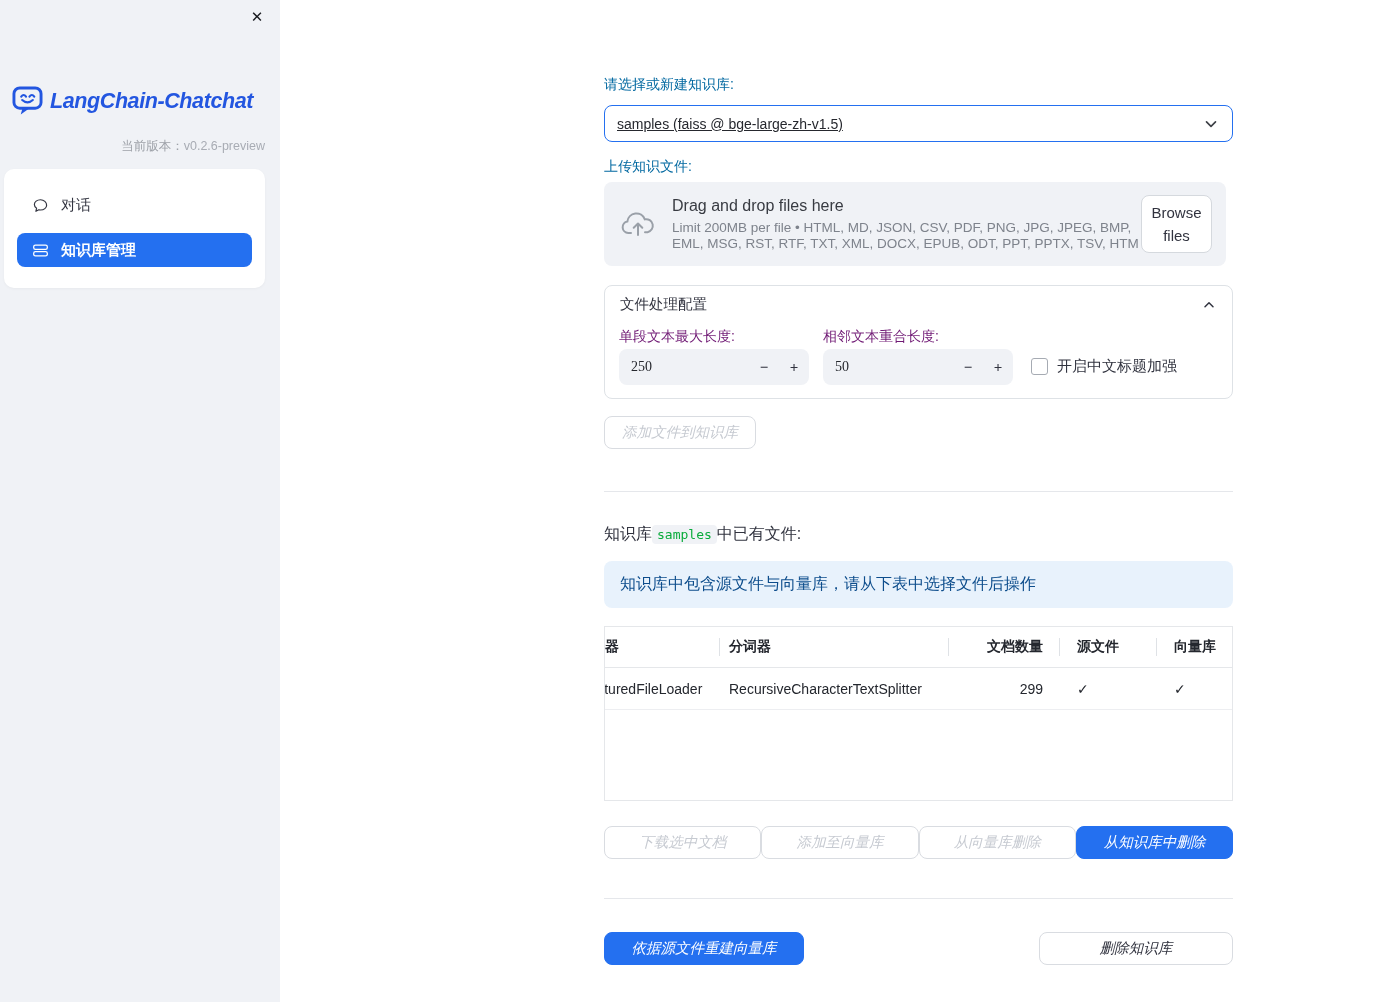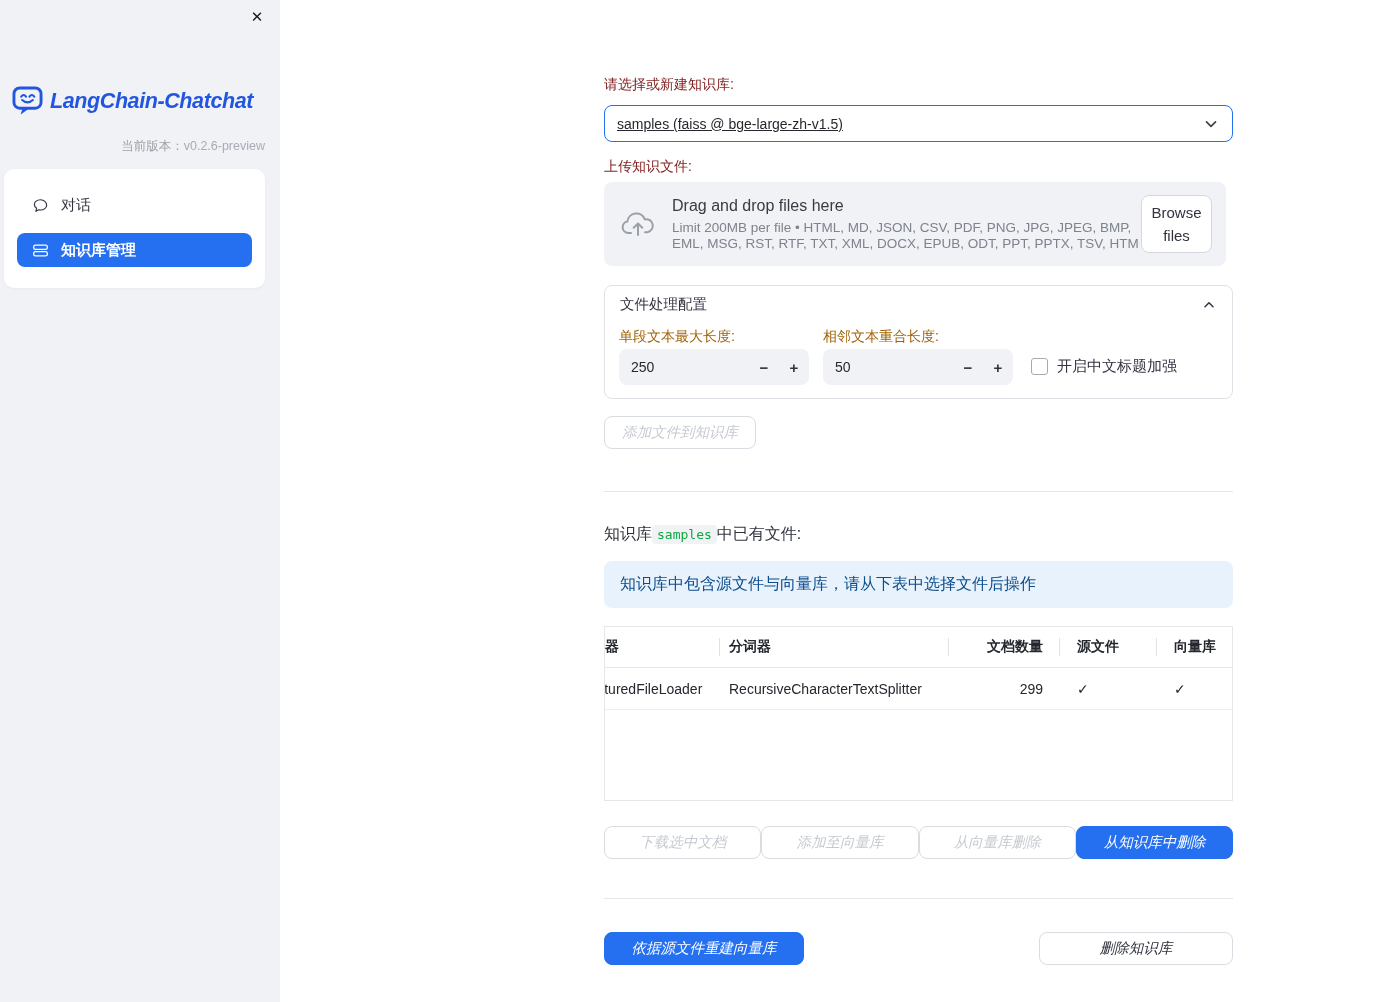--- a/index.html
+++ b/index.html
@@ -16,43 +16,43 @@
   .version .ver-val { color:#a8acb4; }
   .menu-card { position:absolute; left:4px; right:15px; top:169px; height:119px; background:#fff;
     border-radius:10px; box-shadow:0 1px 3px rgba(0,0,0,0.04); }
   .menu-item { position:absolute; left:13px; right:13px; height:34px; border-radius:8px;
     display:flex; align-items:center; gap:12px; padding-left:15px; font-size:15px; cursor:pointer; }
   .menu-item.idle { top:19px; color:#31333f; }
   .menu-item.active { top:64px; background:#2470f0; color:#ffffff; font-weight:bold; }
 
   
   .content { position:absolute; left:604px; top:0; width:629px; height:1002px; }
-  .field-label { position:absolute; left:0; font-size:14px; color:#7f1d1d; }
+  .field-label { position:absolute; left:0; font-size:14px; color:#0369a1; }
 
   .selectbox { position:absolute; left:0; right:0; top:105px; height:37px; background:#fff;
     border:1.5px solid #2470f0; border-radius:8px; display:flex; align-items:center;
     padding:0 12px; font-size:14px; color:#26282e; cursor:pointer;text-decoration:underline; }
   .selectbox .grow { flex:1; }
 
   .dropzone { position:absolute; left:0; right:7px; top:182px; height:84px; background:#f0f2f6;
     border-radius:8px; display:flex; align-items:center; padding:0 14px 0 16px; }
   .drop-texts { margin-left:16px; width:478px; }
   .drop-main { font-size:16px; color:#383b42; }
   .drop-limit { margin-top:5px; font-size:13.5px; line-height:16px; color:#7e838c; }
   .browse-btn { margin-left:auto; width:72px; padding:5px 6px; background:#fff; border:1px solid #d5d9de;
     border-radius:8px; font-size:15px; line-height:23px; color:#31333f; text-align:center; cursor:pointer; }
 
   .expander { position:absolute; left:0; right:0; top:285px; height:114px; border:1px solid #dee2e6;
     border-radius:8px; background:#fff; }
   .exp-header { position:absolute; left:0; right:0; top:0; height:37px; display:flex; align-items:center;
     padding:0 15px; font-size:14.5px; color:#31333f; cursor:pointer;font-family:Liberation Mono, monospace; }
   .exp-header .grow { flex:1; }
-  .cfg-label { position:absolute; top:42px; font-size:14px; color:#a16207; }
+  .cfg-label { position:absolute; top:42px; font-size:14px; color:#701a75; }
   .numbox { position:absolute; top:63px; width:190px; height:36px; background:#f0f2f6; border-radius:8px;
-    display:flex; align-items:center; font-size:14px; color:#26282e; }
+    display:flex; align-items:center; font-size:14px; color:#26282e;font-family:Liberation Serif, serif; }
   .num-val { flex:1; padding-left:12px; }
   .step { width:30px; text-align:center; font-size:15px; font-weight:600; color:#31333f; cursor:pointer; }
   .chk-row { position:absolute; left:426px; top:71px; display:flex; align-items:center; gap:9px; cursor:pointer; }
   .chk-box { width:17px; height:17px; border:1.5px solid #a6abb3; border-radius:3px; background:#fff; }
   .chk-label { font-size:15px; color:#31333f; }
 
   .btn { display:inline-flex; align-items:center; justify-content:center; height:33px;
     border-radius:8px; font-size:14.5px; cursor:pointer; background:#fff;
     font-family:"Liberation Sans","DejaVu Sans",sans-serif;font-style:italic; }
   .btn-disabled { border:1px solid #d9dce1; color:#c6cad1; }

